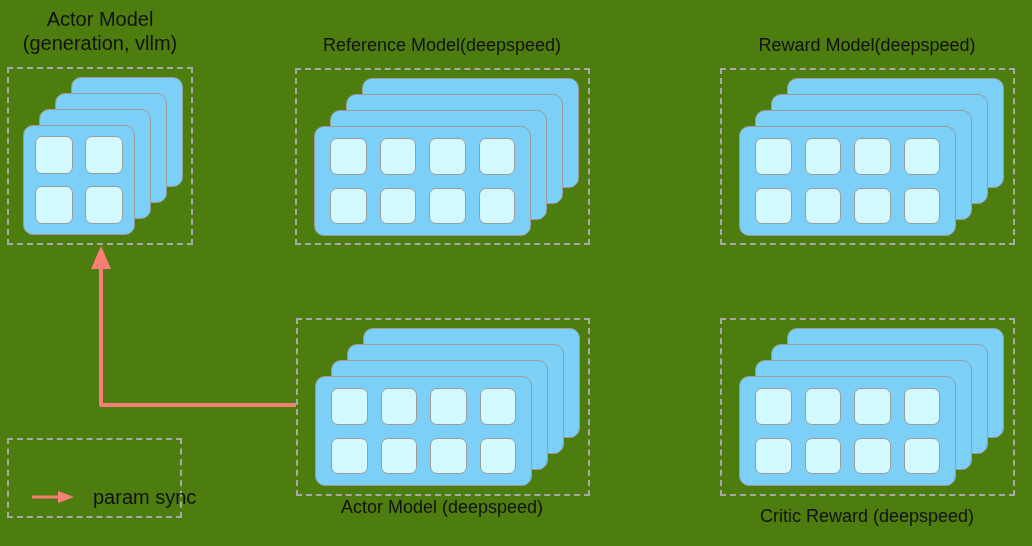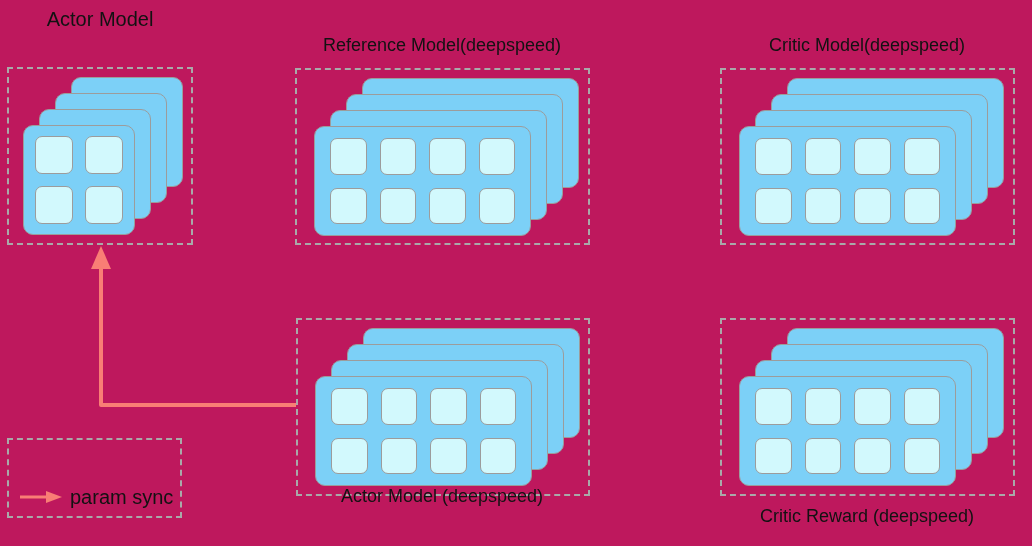--- a/index.html
+++ b/index.html
@@ -7,21 +7,21 @@
     --cell-fill:#D2F9FD;
     --card-border:#9C9C9C;
     --dash-border:#A9A9A9;
     --arrow:#F97E75;
     --text:#121212;
   }
   html,body{margin:0;padding:0;background:#ffffff;}
   .canvas{
     position:relative;
     width:1032px;height:546px;
-    background:#be185d;
+    background:#4d7c0f;
     font-family:"Liberation Sans", sans-serif;
     color:var(--text);
     overflow:hidden;
   }
   .node-title{
     position:absolute;
     text-align:center;
     font-size:18px;
     line-height:24px;
     color:var(--text);
@@ -63,36 +63,37 @@
     pointer-events:none;
   }
   .legend-box{
     position:absolute;
     left:7px;top:438px;width:175px;height:80px;
     border:2px dashed var(--dash-border);
     box-sizing:border-box;
   }
   .legend-row{
     position:absolute;
-    left:10px;top:44px;height:26px;
-    display:flex;align-items:center;gap:7px;
+    left:22px;top:44px;height:26px;
+    display:flex;align-items:center;gap:18px;
   }
   .legend-label{
     font-size:20px;
     color:var(--text);
     white-space:nowrap;
   }
 </style>
 </head>
 <body>
 
 <div class="canvas">
 
   <div class="node-title" style="left:0px;top:7px;width:200px;font-size:20px;">
     <div>Actor Model</div>
+    <div>(generation, vllm)</div>
   </div>
   <div class="node-box" style="left:7px;top:67px;width:186px;height:178px;">
     <div class="gpu-card" style="left:62px;top:8px;width:112px;height:110px;"></div>
     <div class="gpu-card" style="left:46px;top:24px;width:112px;height:110px;"></div>
     <div class="gpu-card" style="left:30px;top:40px;width:112px;height:110px;"></div>
     <div class="gpu-card front grid-2x2" style="left:14px;top:56px;width:112px;height:110px;">
         <div class="gpu-cell"></div>
         <div class="gpu-cell"></div>
         <div class="gpu-cell"></div>
         <div class="gpu-cell"></div>
@@ -109,21 +110,21 @@
         <div class="gpu-cell"></div>
         <div class="gpu-cell"></div>
         <div class="gpu-cell"></div>
         <div class="gpu-cell"></div>
         <div class="gpu-cell"></div>
         <div class="gpu-cell"></div>
         <div class="gpu-cell"></div>
       </div>
   </div>
 
-  <div class="node-title" style="left:717px;top:33px;width:300px;">Critic Model(deepspeed)</div>
+  <div class="node-title" style="left:717px;top:33px;width:300px;">Reward Model(deepspeed)</div>
   <div class="node-box" style="left:720px;top:68px;width:295px;height:177px;">
     <div class="gpu-card" style="left:65px;top:8px;width:217px;height:110px;"></div>
     <div class="gpu-card" style="left:49px;top:24px;width:217px;height:110px;"></div>
     <div class="gpu-card" style="left:33px;top:40px;width:217px;height:110px;"></div>
     <div class="gpu-card front grid-4x2" style="left:17px;top:56px;width:217px;height:110px;">
         <div class="gpu-cell"></div>
         <div class="gpu-cell"></div>
         <div class="gpu-cell"></div>
         <div class="gpu-cell"></div>
         <div class="gpu-cell"></div>
@@ -141,21 +142,21 @@
         <div class="gpu-cell"></div>
         <div class="gpu-cell"></div>
         <div class="gpu-cell"></div>
         <div class="gpu-cell"></div>
         <div class="gpu-cell"></div>
         <div class="gpu-cell"></div>
         <div class="gpu-cell"></div>
         <div class="gpu-cell"></div>
       </div>
   </div>
-  <div class="node-title" style="left:292px;top:484px;width:300px;">Actor Model (deepspeed)</div>
+  <div class="node-title" style="left:292px;top:495px;width:300px;">Actor Model (deepspeed)</div>
 
   <div class="node-box" style="left:720px;top:318px;width:295px;height:178px;">
     <div class="gpu-card" style="left:65px;top:8px;width:217px;height:110px;"></div>
     <div class="gpu-card" style="left:49px;top:24px;width:217px;height:110px;"></div>
     <div class="gpu-card" style="left:33px;top:40px;width:217px;height:110px;"></div>
     <div class="gpu-card front grid-4x2" style="left:17px;top:56px;width:217px;height:110px;">
         <div class="gpu-cell"></div>
         <div class="gpu-cell"></div>
         <div class="gpu-cell"></div>
         <div class="gpu-cell"></div>

